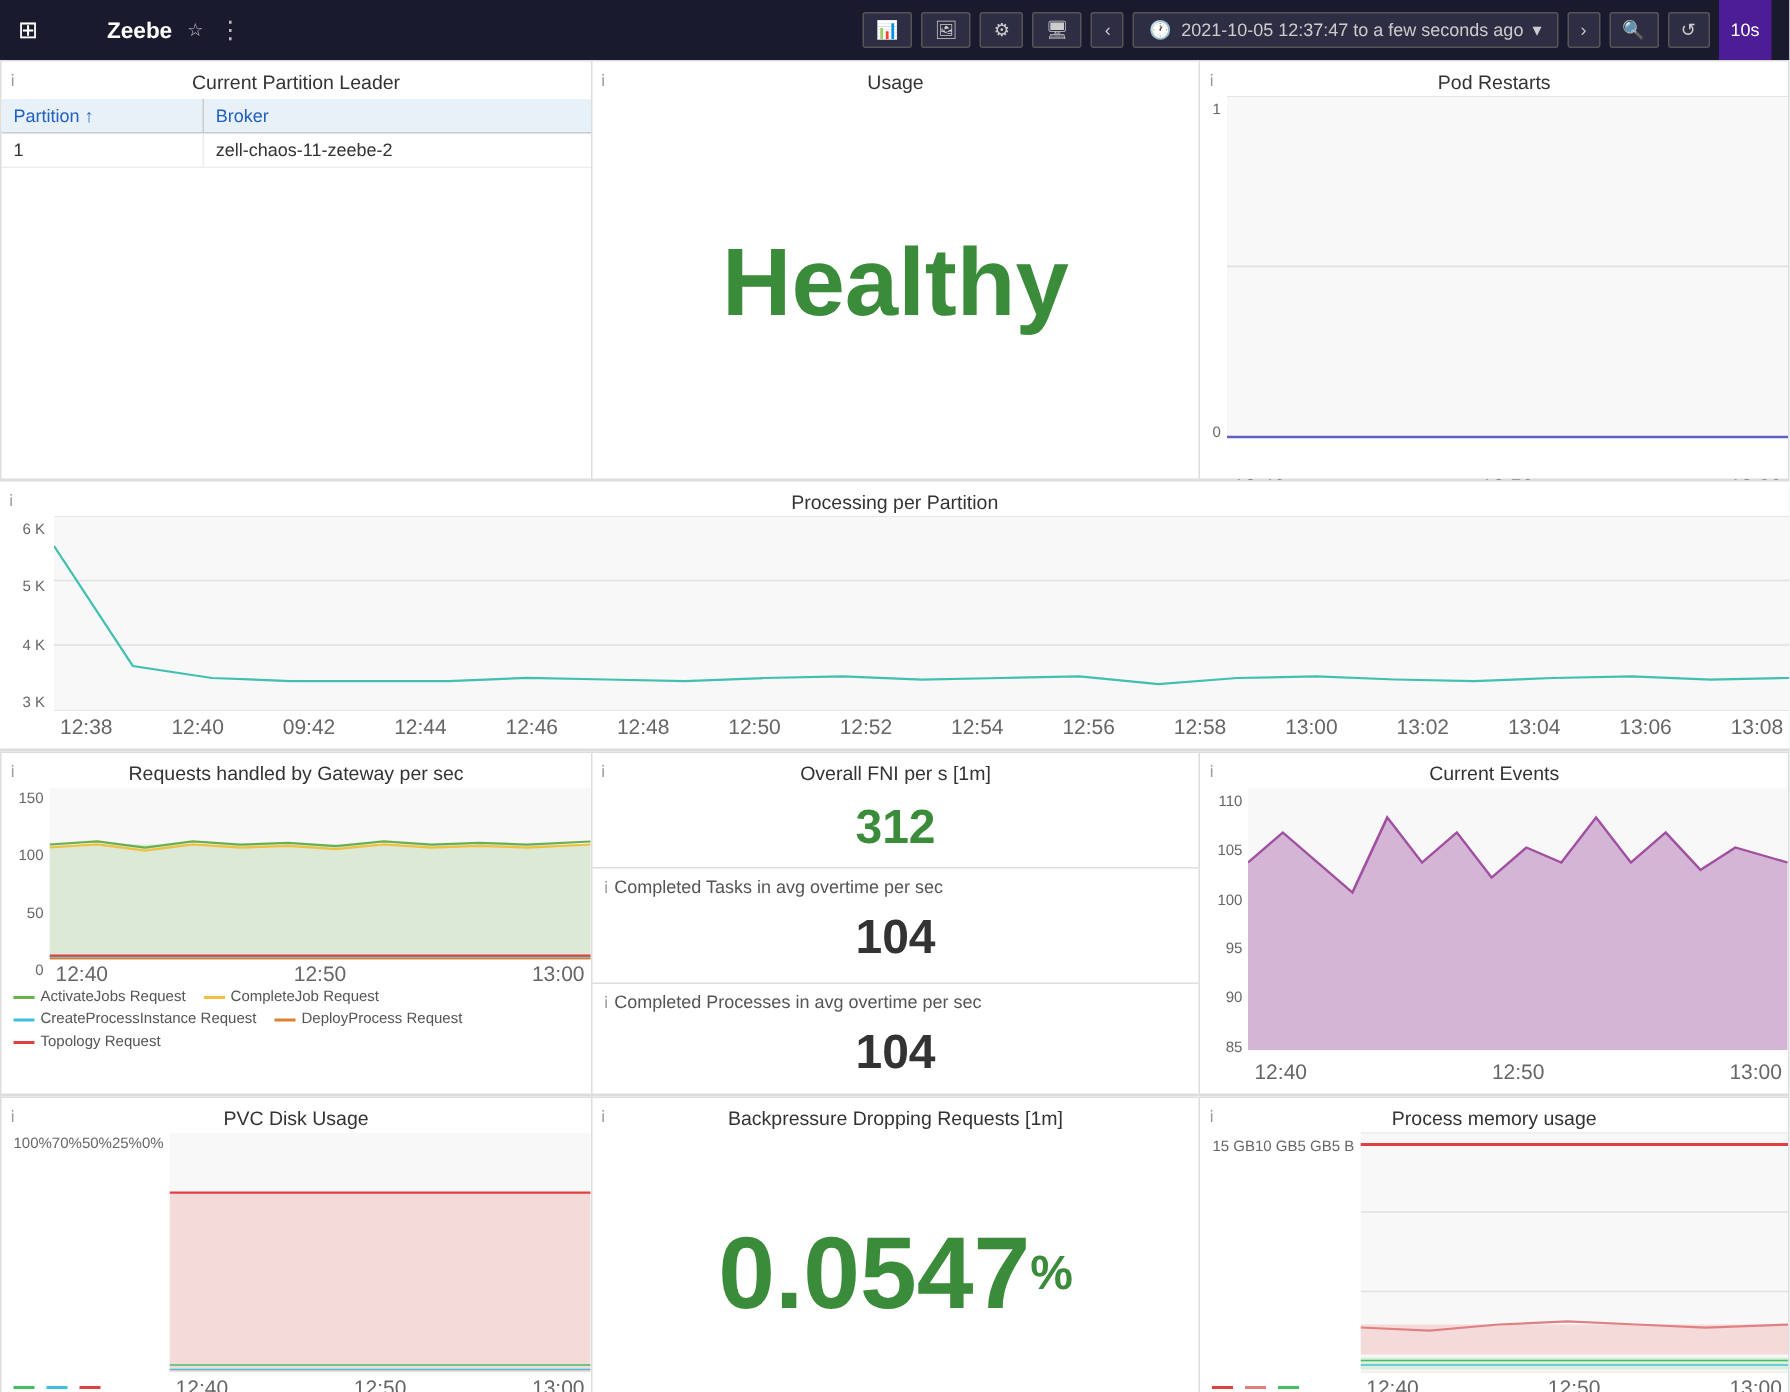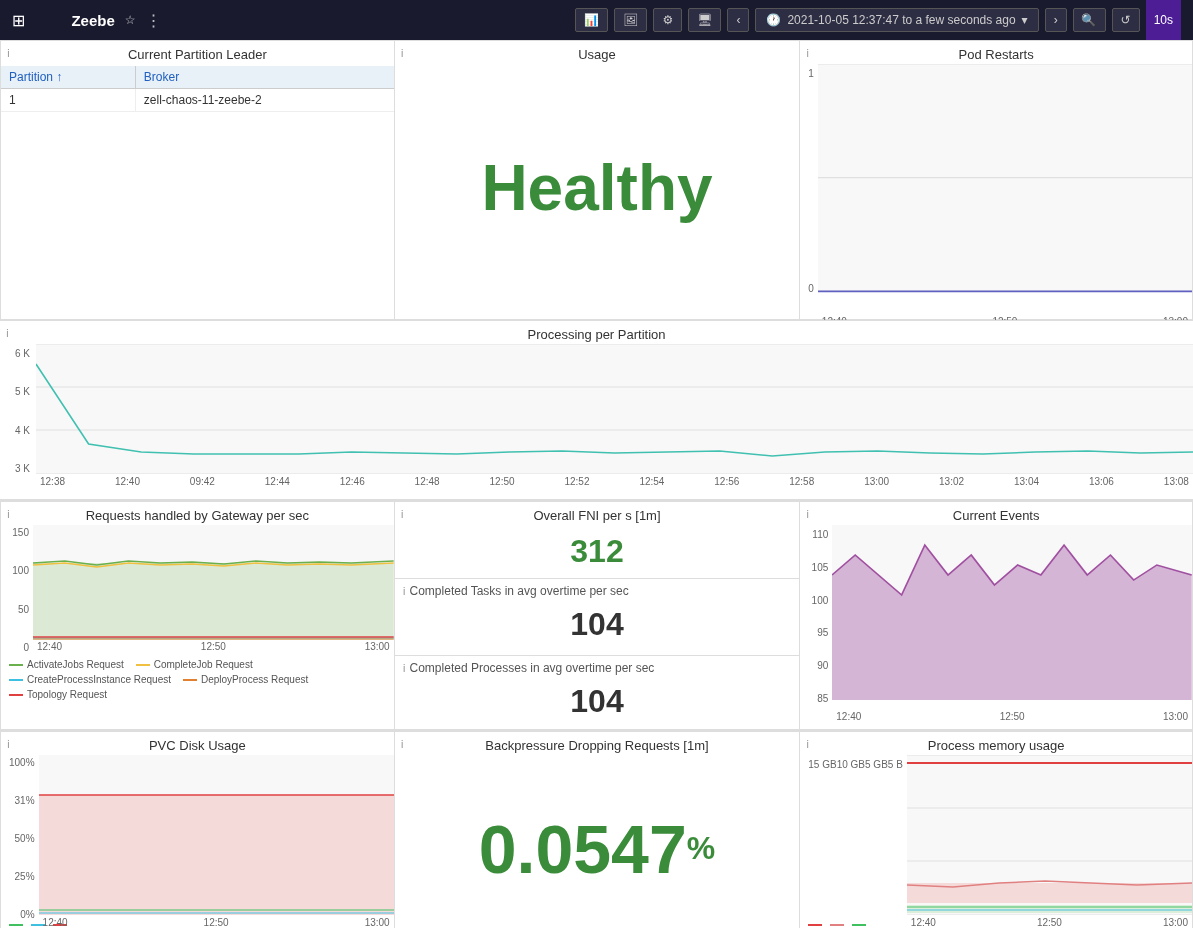--- a/index.html
+++ b/index.html
@@ -80,21 +80,21 @@
       font-size: 64px; font-weight: bold; color: #3a8c3a;
     }
 
     
     .stat-value {
       font-size: 32px; font-weight: bold; color: #333;
       text-align: center; padding: 8px 0;
     }
     .stat-value-green { color: #3a8c3a; }
     .y-axis-label { font-size: 10px; color: #666; }
-    .x-axis-label { font-size: 10px; color: #666; }
+    .x-axis-label { font-size: 14px; color: #666; }
 
     
     svg { display: block; }
 
     
     .legend { display: flex; flex-wrap: wrap; gap: 4px 12px; padding: 4px 8px; font-size: 10px; color: #555; }
     .legend-item { display: flex; align-items: center; gap: 4px; }
     .legend-dot { width: 14px; height: 2px; display: inline-block; }
 
     
@@ -356,23 +356,23 @@
   </div>
 
   <div class="row4">
 
     <div class="panel panel-left">
       <div class="panel-header">
         <span class="panel-info">ℹ</span>
         <span>PVC Disk Usage</span>
       </div>
       <div style="display:flex; height: calc(100% - 50px);">
-        <div style="display:flex; flex-direction:column; justify-content:space-between; padding:2px 4px 2px 8px; text-align:right; min-width:36px;">
+        <div style="display:flex; flex-direction:row; justify-content:space-between; padding:2px 4px 2px 8px; text-align:right; min-width:36px;">
           <span class="y-axis-label">100%</span>
-          <span class="y-axis-label">31%</span>
+          <span class="y-axis-label">70%</span>
           <span class="y-axis-label">50%</span>
           <span class="y-axis-label">25%</span>
           <span class="y-axis-label">0%</span>
         </div>
         <div style="flex:1; position:relative;">
           <svg width="100%" height="160" viewBox="0 0 340 160" preserveAspectRatio="none">
             <rect x="0" y="0" width="340" height="160" fill="#f8f8f8"></rect>
 
             <polygon fill="rgba(240,150,150,0.3)" points="0,40 340,40 340,160 0,160"></polygon>
 

